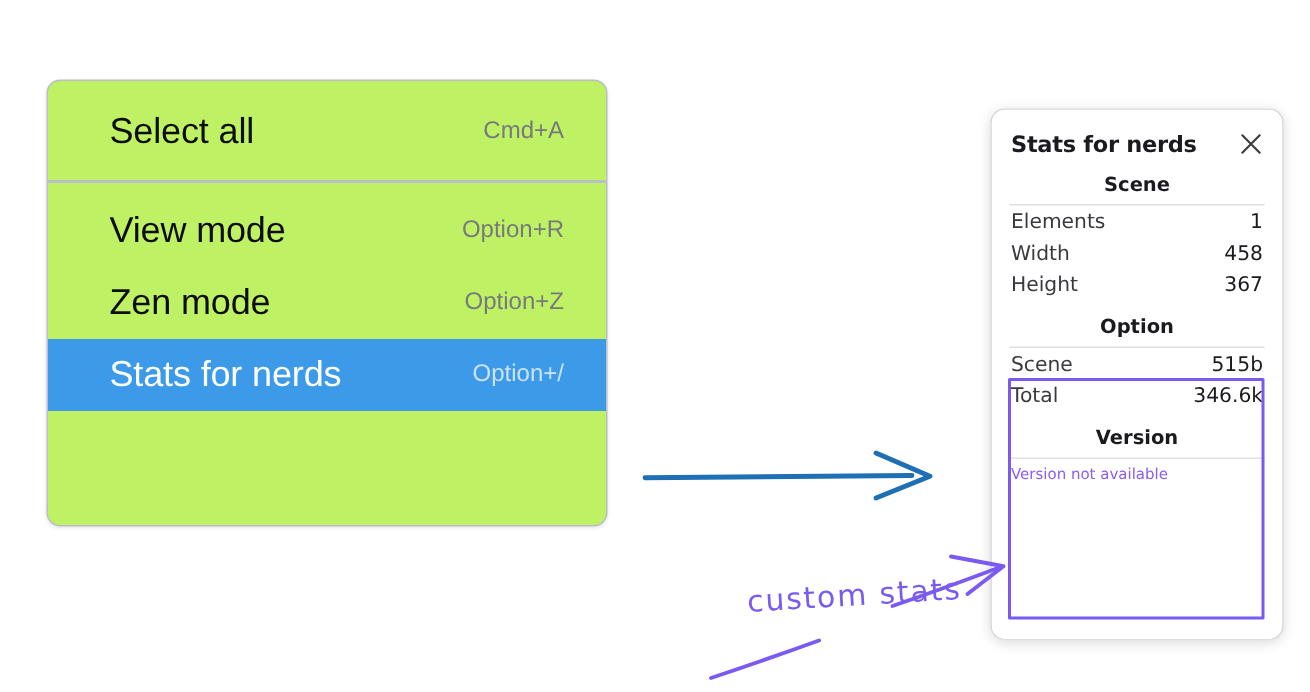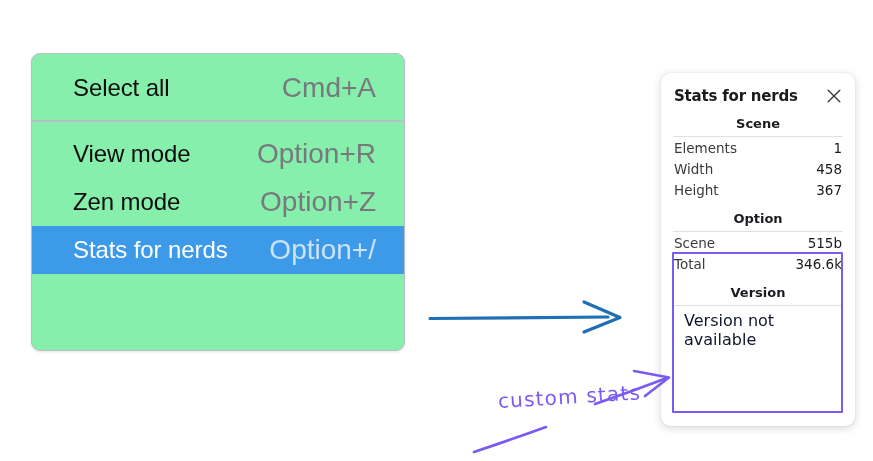--- a/index.html
+++ b/index.html
@@ -16,21 +16,21 @@
     -webkit-font-smoothing: antialiased;
   }
 
   
   #context-menu {
     position: absolute;
     left: 31px;
     top: 53px;
     width: 374px;
     height: 298px;
-    background: #86efac;
+    background: #bef264;
     border: 1px solid #b9bfc9;
     border-radius: 9px;
     box-sizing: border-box;
     box-shadow: 0 1px 3px rgba(0,0,0,0.10);
     overflow: hidden;
   }
   .menu-group { padding: 0; }
   .menu-pad-top { height: 10px; }
   .menu-pad-bottom { height: 10px; }
   .menu-sep {
@@ -46,21 +46,21 @@
     padding: 0 28px 0 41px;
     box-sizing: border-box;
   }
   .menu-row .label {
     font-size: 24px;
     color: #0d0d0d;
     letter-spacing: -0.1px;
     white-space: nowrap;
   }
   .menu-row .shortcut {
-    font-size: 28px;
+    font-size: 16px;
     color: #77797d;
     white-space: nowrap;
   }
   .menu-row.selected {
     background: #3d9ae8;
   }
   .menu-row.selected .label { color: #ffffff; }
   .menu-row.selected .shortcut { color: #cbe3f8; margin-left: 32px; }
 
   
@@ -110,23 +110,23 @@
   .stat-row {
     display: flex;
     justify-content: space-between;
     padding: 3px 13px 2px 13px;
     font-size: 13.5px;
     color: #2b2b2f;
   }
   .stat-row .k { color: #3a3a3e; text-align: center; }
   .stat-row .v { color: #1b1b1f; }
   .plain-row {
-    padding: 5px 13px 4px 23px;
-    font-size: 16px;
-    color: #0f172a;
+    padding: 5px 13px 4px 13px;
+    font-size: 10px;
+    color: #8b5cf6;
   }
 
   
   #custom-stats-highlight {
     position: absolute;
     left: 672px;
     top: 252px;
     width: 171px;
     height: 161px;
     border: 2px solid #7a5af0;

